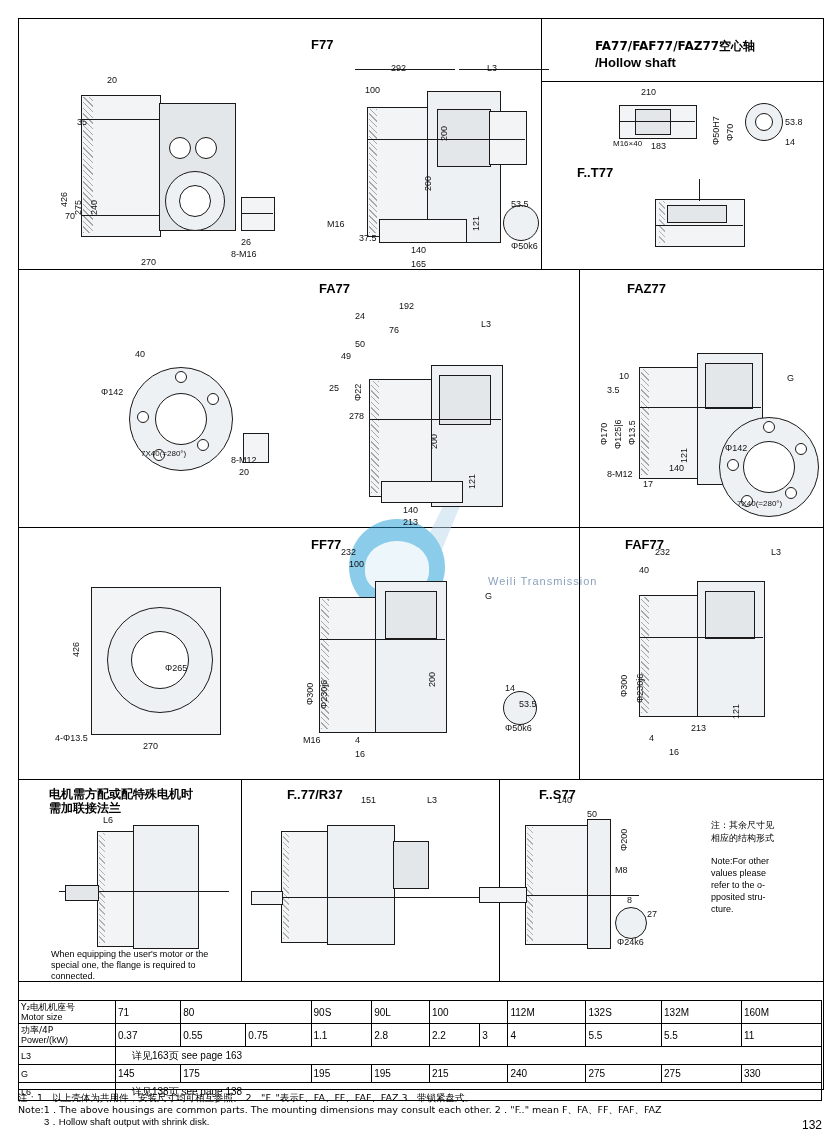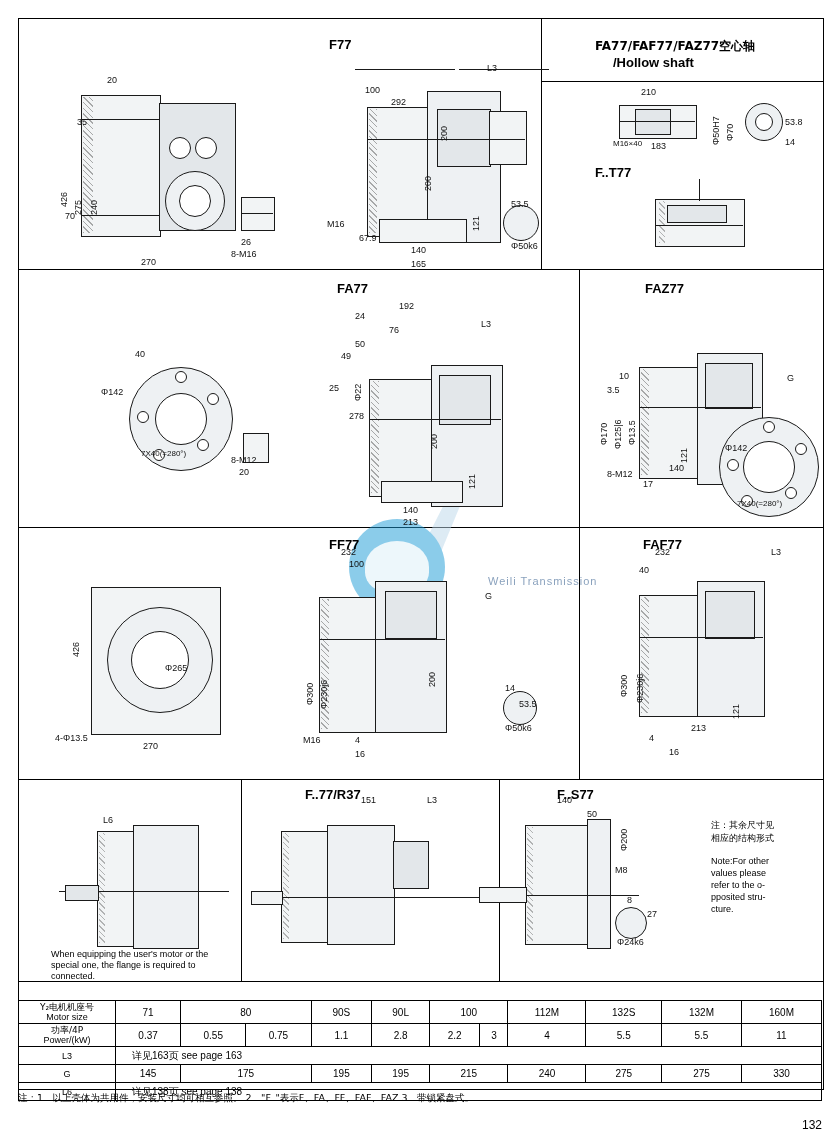--- a/index.html
+++ b/index.html
@@ -1,21 +1,21 @@
 <!DOCTYPE html>
 <html><head>
 <meta charset="utf-8">
 <style>
   html,body{margin:0;padding:0;background:#fff;}
   body{width:840px;height:1143px;font-family:"Liberation Sans",sans-serif;color:#000;position:relative;overflow:hidden;}
   .page{position:absolute;left:0;top:0;width:840px;height:1143px;}
   .sheet{position:absolute;left:18px;top:18px;width:804px;height:1070px;border:1px solid #000;}
   .hr{position:absolute;left:0;width:100%;height:0;border-top:1px solid #000;}
   .vr{position:absolute;top:0;height:100%;width:0;border-left:1px solid #000;}
-  .ttl{position:absolute;font-weight:bold;font-size:13px;margin-left:18px;}
+  .ttl{position:absolute;font-weight:bold;font-size:13px;}
   .ttl-cn{position:absolute;font-weight:bold;font-size:12px;line-height:14px;}
   .dim{position:absolute;font-size:9px;color:#111;white-space:nowrap;}
   .dim.sm{font-size:8px;padding-left:18px;}
   .dim.rot{transform:rotate(-90deg);transform-origin:0 0;}
   .box{position:absolute;border:1px solid #1a1a1a;background:#f2f4f5;}
   .box.l{background:#eef1f3;}
   .box.d{background:#e3e7ea;}
   .ln{position:absolute;background:#1a1a1a;}
   .lnh{height:1px;}
   .lnv{width:1px;}
@@ -28,21 +28,21 @@
   
   .wm{position:absolute;left:250px;top:440px;width:420px;height:190px;opacity:.5;pointer-events:none;}
   .wm .seven{position:absolute;left:110px;top:-60px;font-size:210px;font-weight:bold;color:#bcd8ea;font-family:"Liberation Serif",serif;}
   .wm .ball{position:absolute;left:80px;top:60px;width:96px;height:96px;border-radius:50%;background:#1a9ad6;}
   .wm .ball:after{content:"";position:absolute;left:16px;top:22px;width:64px;height:52px;background:#fff;border-radius:50% 50% 40% 40%;opacity:.85;}
   .wm .txt{position:absolute;left:190px;top:72px;font-size:34px;color:#12427a;font-weight:bold;font-family:"DejaVu Sans",sans-serif;}
   .wm .sub{position:absolute;left:190px;top:116px;font-size:11px;color:#12427a;letter-spacing:1px;margin-left:29px;}
 
   
   table.specs{position:absolute;left:18px;top:1000px;width:804px;border-collapse:collapse;font-size:10px;}
-  table.specs td{border:1px solid #000;text-align:center;padding:1px 2px;height:15px;}
+  table.specs td{border:1px solid #000;text-align:left;padding:1px 2px;height:15px;}
   td.lbl{width:92px;font-size:9px;line-height:10px;}
   .footnote{position:absolute;left:18px;top:1092px;width:804px;font-size:9.5px;line-height:12px;}
   .pageno{position:absolute;right:18px;top:1118px;font-size:12px;}
 </style>
 </head>
 <body>
 
 <div class="page">
   <div class="sheet">
 
@@ -91,27 +91,27 @@
     <div>
       <div class="ln lnh" style="left:336px;top:50px;width:100px;"></div>
       <div class="ln lnh" style="left:440px;top:50px;width:90px;"></div>
       <div class="box" style="left:348px;top:88px;width:60px;height:128px;"></div>
       <div class="box l" style="left:408px;top:72px;width:72px;height:150px;"></div>
       <div class="box d" style="left:418px;top:90px;width:52px;height:56px;"></div>
       <div class="box" style="left:470px;top:92px;width:36px;height:52px;"></div>
       <div class="ln lnh" style="left:348px;top:120px;width:158px;"></div>
       <div class="hatch" style="left:350px;top:90px;width:8px;height:124px;opacity:.35;"></div>
       <div class="box" style="left:360px;top:200px;width:86px;height:22px;"></div>
-      <div class="dim" style="left:372px;top:44px;margin-top:34px;">292</div>
+      <div class="dim" style="left:372px;top:44px;">292</div>
       <div class="dim" style="left:468px;top:44px;">L3</div>
       <div class="dim" style="left:346px;top:66px;">100</div>
       <div class="dim rot" style="left:420px;top:122px;">200</div>
       <div class="dim rot" style="left:404px;top:172px;">200</div>
       <div class="dim" style="left:308px;top:200px;">M16</div>
-      <div class="dim" style="left:340px;top:214px;">67.9</div>
+      <div class="dim" style="left:340px;top:214px;">37.5</div>
       <div class="dim rot" style="left:452px;top:212px;">121</div>
       <div class="dim" style="left:392px;top:226px;">140</div>
       <div class="dim" style="left:392px;top:240px;">165</div>
       <div class="circ" style="left:484px;top:186px;width:34px;height:34px;"></div>
       <div class="dim" style="left:492px;top:180px;">53.5</div>
       <div class="dim" style="left:492px;top:222px;">Φ50k6</div>
     </div>
 
     <div class="ttl-cn cn" style="left:576px;top:20px;">FA77/FAF77/FAZ77空心轴</div>
     <div class="ttl" style="left:576px;top:36px;">/Hollow shaft</div>
@@ -247,20 +247,24 @@
       <div class="dim" style="left:752px;top:528px;">L3</div>
       <div class="dim" style="left:620px;top:546px;">40</div>
       <div class="dim rot" style="left:600px;top:678px;">Φ300</div>
       <div class="dim rot" style="left:616px;top:684px;">Φ230j6</div>
       <div class="dim rot" style="left:712px;top:700px;">121</div>
       <div class="dim" style="left:672px;top:704px;">213</div>
       <div class="dim" style="left:630px;top:714px;">4</div>
       <div class="dim" style="left:650px;top:728px;">16</div>
     </div>
 
+    <div class="ttl-cn cn" style="left:30px;top:768px;">
+      <span>电机需方配或配特殊电机时</span><br>
+      <span>需加联接法兰</span>
+    </div>
     <div>
       <div class="box" style="left:78px;top:812px;width:36px;height:114px;"></div>
       <div class="box l" style="left:114px;top:806px;width:64px;height:122px;"></div>
       <div class="ln lnh" style="left:40px;top:872px;width:170px;"></div>
       <div class="box d" style="left:46px;top:866px;width:32px;height:14px;"></div>
       <div class="hatch" style="left:80px;top:814px;width:6px;height:110px;opacity:.3;"></div>
       <div class="dim" style="left:84px;top:796px;">L6</div>
     </div>
     <div class="note" style="left:32px;top:930px;width:180px;">
       <span>When equipping the user's motor or the special</span>
@@ -362,16 +366,18 @@
     </tr>
     <tr>
       <td class="lbl">L6</td>
       <td colspan="11" style="text-align:left;padding-left:16px;">详见138页   see page 138</td>
     </tr>
   </tbody>
     </table>
 
   <div class="footnote">
     <div class="cn">注：1．以上壳体为共用件，安装尺寸均可相互参照。  2．"F.."表示F、FA、FF、FAF、FAZ  3．带锁紧盘式。</div>
+    <div class="cn">Note:1．The above housings are common parts. The mounting dimensions may consult each other.  2．"F.." mean F、FA、FF、FAF、FAZ</div>
+    <div style="padding-left:26px;">3．Hollow shaft output with shrink disk.</div>
   </div>
 
   <div class="pageno">132</div>
 </div>
 
 </body></html>

